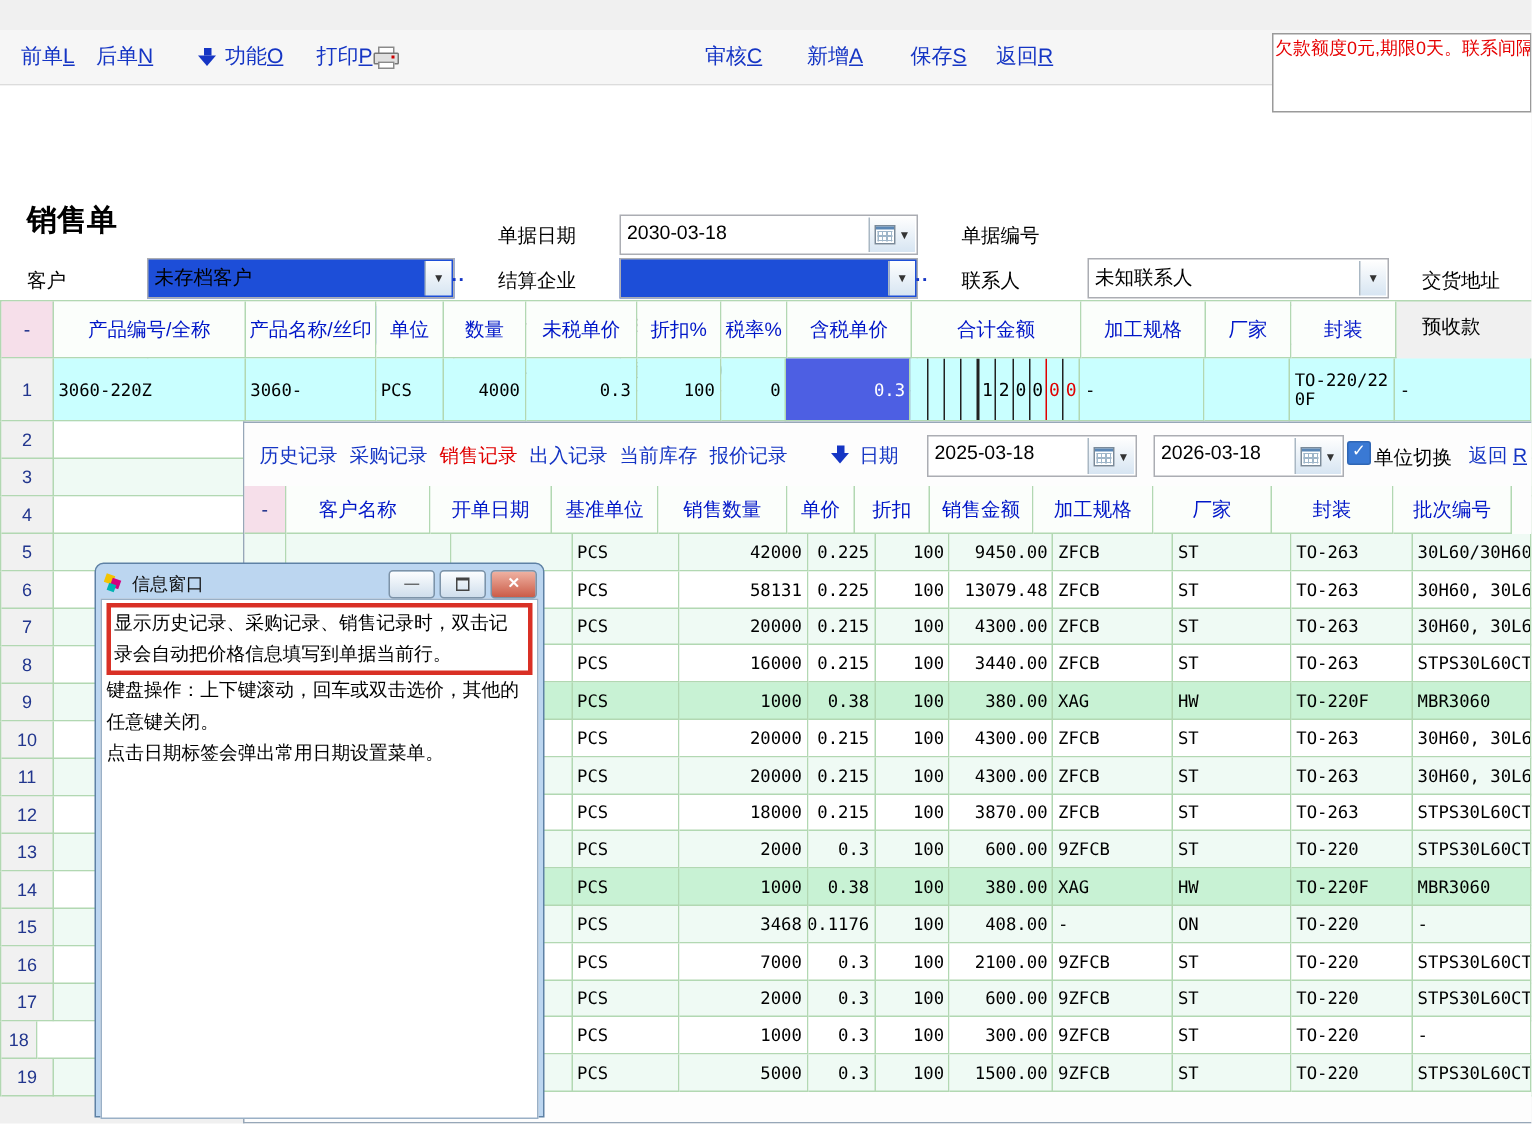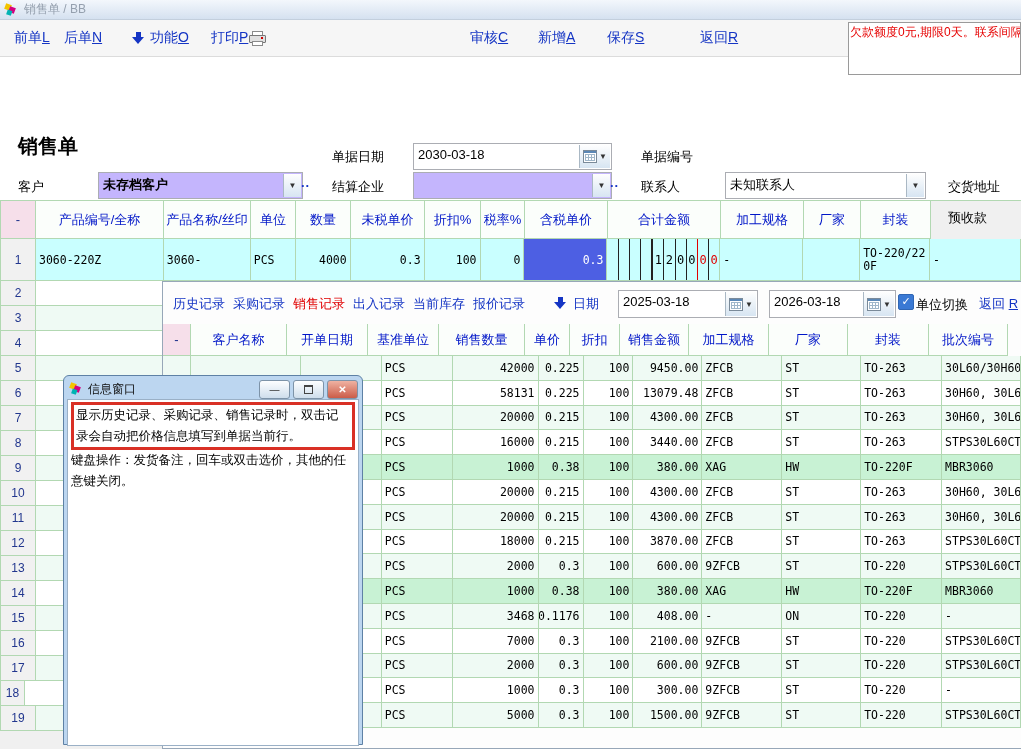--- a/index.html
+++ b/index.html
@@ -31,21 +31,21 @@
   .warnbox{left:848px;top:22px;width:173px;height:53px;background:#fff;border:1px solid #9a9a9a;
     overflow:hidden;white-space:nowrap;font-size:12px;color:#e60000;padding:1px 1px;z-index:5;line-height:16px;}
 
   
   .formarea{left:0;top:57px;width:1021px;height:143px;background:#fff;}
   .doc-title{left:18px;top:76px;font-family:"DejaVu Serif",serif;font-weight:bold;font-size:20px;color:#000;}
   .flabel{position:absolute;font-size:13px;color:#000;white-space:nowrap;}
   .flabel.red{color:#e00000;}
   .field{position:absolute;height:22px;background:#fff;border:1px solid #abadb3;font-size:13px;
     padding:3px 4px 0 4px;overflow:hidden;white-space:nowrap;}
-  .field.blue{background:#c4b5fd;font-weight:bold;}
+  .field.blue{background:#1d4ed8;}
   .dd-btn{position:absolute;right:1px;top:1px;bottom:1px;width:17px;
     background:linear-gradient(#fefefe,#d7e5f2);border-left:1px solid #aab8c4;
     display:flex;align-items:center;justify-content:center;font-size:8px;color:#333;cursor:pointer;}
   .cal{display:inline-block;width:12px;height:11px;border:1px solid #7a8a99;background:#fff;position:relative;margin-right:2px;}
   .cal i{position:absolute;left:0;top:0;right:0;height:2px;background:#5b87b5;}
   .cal b{position:absolute;left:1px;top:3px;right:1px;bottom:1px;
     background:repeating-linear-gradient(90deg,#9fb6c9 0 1px,transparent 1px 3px),
                repeating-linear-gradient(0deg,#9fb6c9 0 1px,transparent 1px 3px);}
   .calbtn{position:absolute;right:1px;top:1px;bottom:1px;width:30px;background:linear-gradient(#fefefe,#d7e5f2);
     border-left:1px solid #aab8c4;display:flex;align-items:center;justify-content:center;font-size:8px;color:#333;cursor:pointer;}
@@ -111,48 +111,40 @@
   .info-body{background:#fff;border:1px solid #9ab0c6;height:341px;overflow:hidden;
     font-size:12.5px;line-height:21px;color:#000;padding:2px 3px;}
   .hl-box{border:3px solid #d93025;padding:0 2px;margin:0 0 0 0;}
   .info-body p{margin:0;}
 </style>
 </head>
 <body>
 
 <div id="screen">
 
-  <div class="abs titlebar">
-    <svg class="appicon" viewBox="0 0 14 14">
-      <rect x="1" y="1" width="6" height="6" fill="#f3c400" transform="rotate(20 4 4)"></rect>
-      <rect x="5" y="4" width="6" height="6" fill="#d5007f" transform="rotate(20 8 7)"></rect>
-      <rect x="3" y="7" width="5" height="5" fill="#00b3b3" transform="rotate(20 5 9)"></rect>
-    </svg>
-    <span class="ttext">销售单 / BB</span>
-  </div>
 
   <div class="abs toolbar">
     <a class="tlink" style="left:14px"><span>前单</span><u>L</u></a>
     <a class="tlink" style="left:64px"><span>后单</span><u>N</u></a>
     <span class="dn-arrow" style="position:absolute;left:132px;top:12px">
         <i></i>
         <b></b>
       </span>
     <a class="tlink" style="left:150px"><span>功能</span><u>O</u></a>
     <a class="tlink" style="left:211px"><span>打印</span><u>P</u></a>
     <span class="printer" style="left:249px;top:11px">
       <span class="p-top"></span>
         <span class="p-body"></span>
         <span class="p-dot"></span>
         <span class="p-out"></span>
     </span>
     <a class="tlink" style="left:470px"><span>审核</span><u>C</u></a>
     <a class="tlink" style="left:538px"><span>新增</span><u>A</u></a>
     <a class="tlink" style="left:607px"><span>保存</span><u>S</u></a>
-    <a class="tlink" style="left:700px"><span>返回</span><u>R</u></a>
+    <a class="tlink" style="left:664px"><span>返回</span><u>R</u></a>
   </div>
 
   <div class="abs warnbox">
     <span>欠款额度0元,期限0天。联系间隔0天,销售间隔0天·</span>
   </div>
 
   <div class="abs formarea">
     <div class="abs doc-title">销售单</div>
 
     <span class="flabel" style="left:18px;top:121px">客户</span>
@@ -818,17 +810,18 @@
         <span class="wbtn">
             <span class="restore"></span>
           </span>
         <span class="wbtn close">✕</span>
       </span>
     </div>
     <div class="info-body">
       <div class="hl-box">
         <span>显示历史记录、采购记录、销售记录时，双击记录会自动把价格信息填写到单据当前行。</span>
       </div>
-      <p>键盘操作：发货备注，回车或双击选价，其他的任意键关闭。</p>
+      <p>键盘操作：上下键滚动，回车或双击选价，其他的任意键关闭。</p>
+      <p>点击日期标签会弹出常用日期设置菜单。</p>
     </div>
   </div>
 
 </div>
 
 </body></html>

